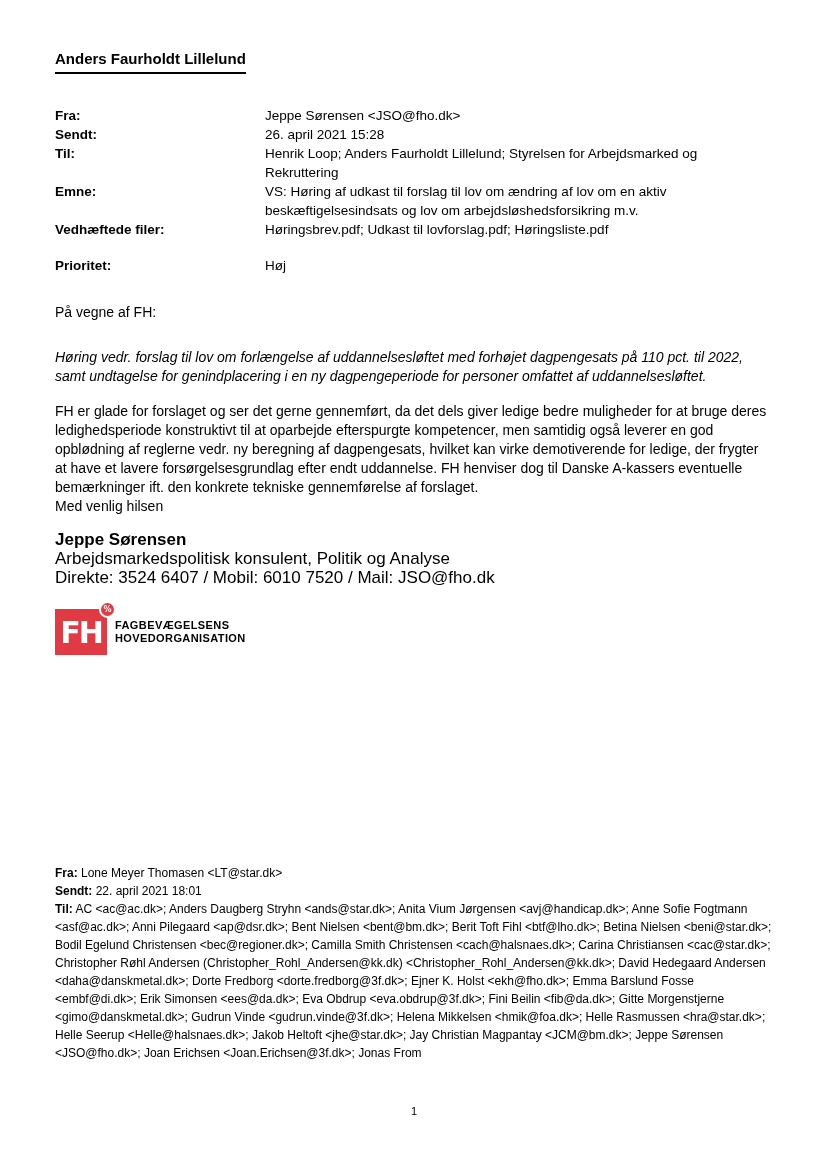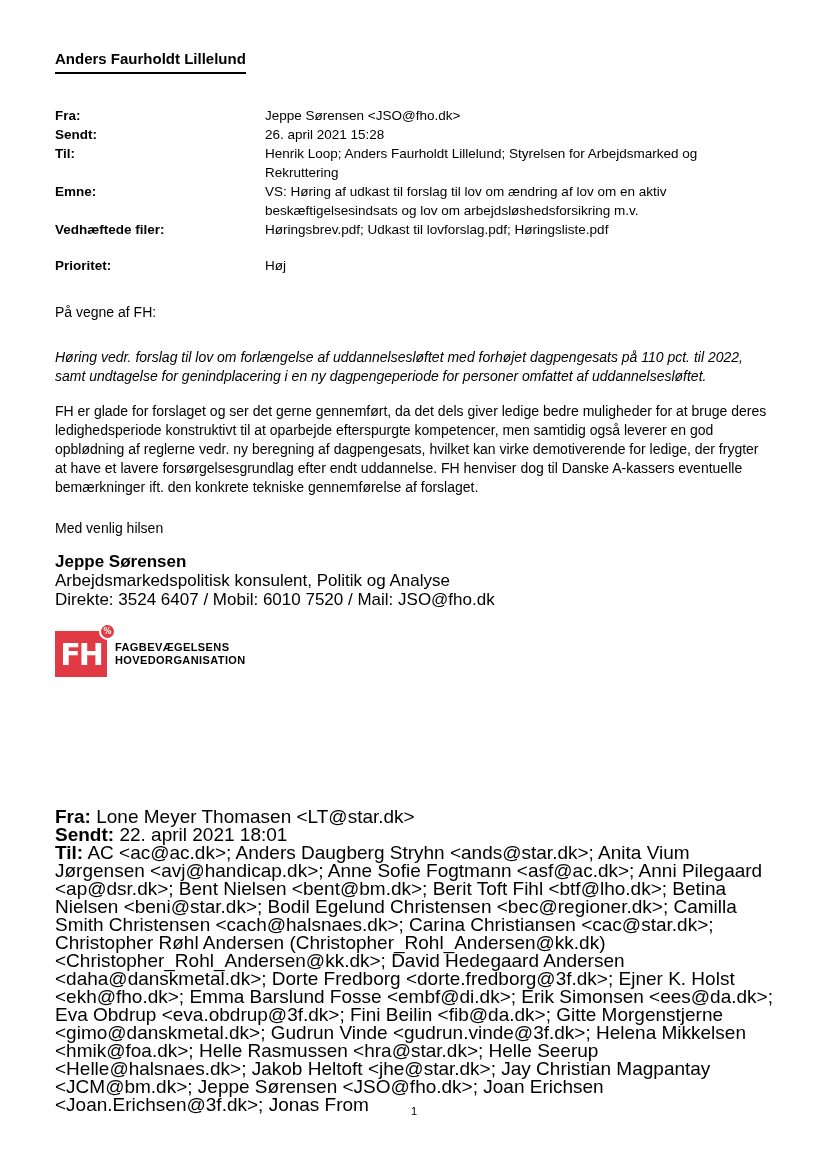--- a/index.html
+++ b/index.html
@@ -23,21 +23,21 @@
   .fields { margin-top: 32px; font-size: 13.5px; line-height: 19px; }
   .field-row { display: flex; }
   .field-label { width: 210px; flex-shrink: 0; font-weight: bold; }
   .field-value { flex: 1; }
   .field-row.gap-top { margin-top: 17px; }
 
   .body-text { font-size: 14px; line-height: 19px; }
   .p-intro   { margin-top: 28px; }
   .p-subject { margin-top: 26px; font-style: italic; }
   .p-main    { margin-top: 16px; }
-  .p-closing { margin-top: 22px; }
+  .p-closing { }
 
   .signature { margin-top: 14px; font-size: 17px; line-height: 19px; }
   .sig-name { font-weight: bold; }
   a.sig-link { color: #0563c1; text-decoration: underline; cursor: pointer; }
 
   .logo-row { margin-top: 22px; display: flex; align-items: center; gap: 8px; }
   .logo-square {
     width: 52px; height: 46px;
     background: #e23a44;
     color: #fff;
@@ -50,22 +50,22 @@
     position: absolute; top: -8px; right: -9px;
     width: 17px; height: 17px;
     background: #e23a44; color: #fff;
     border: 2px solid #fff; border-radius: 50%;
     font-size: 8px; font-weight: bold; letter-spacing: 0;
     display: flex; align-items: center; justify-content: center;
   }
   .logo-text { font-size: 11px; font-weight: bold; line-height: 1.2; letter-spacing: 0.4px; }
 
   .forwarded {
-    position: absolute; left: 55px; right: 55px; top: 808px;
-    font-size: 19px; line-height: 18px;
+    position: absolute; left: 55px; right: 55px; top: 864px;
+    font-size: 12px; line-height: 18px;
   }
   .fw-label { font-weight: bold; }
 
   .page-number {
     position: absolute; bottom: 52px; left: 0; right: 0;
     text-align: center; font-size: 11px;
   }
 </style>
 </head>
 <body>

